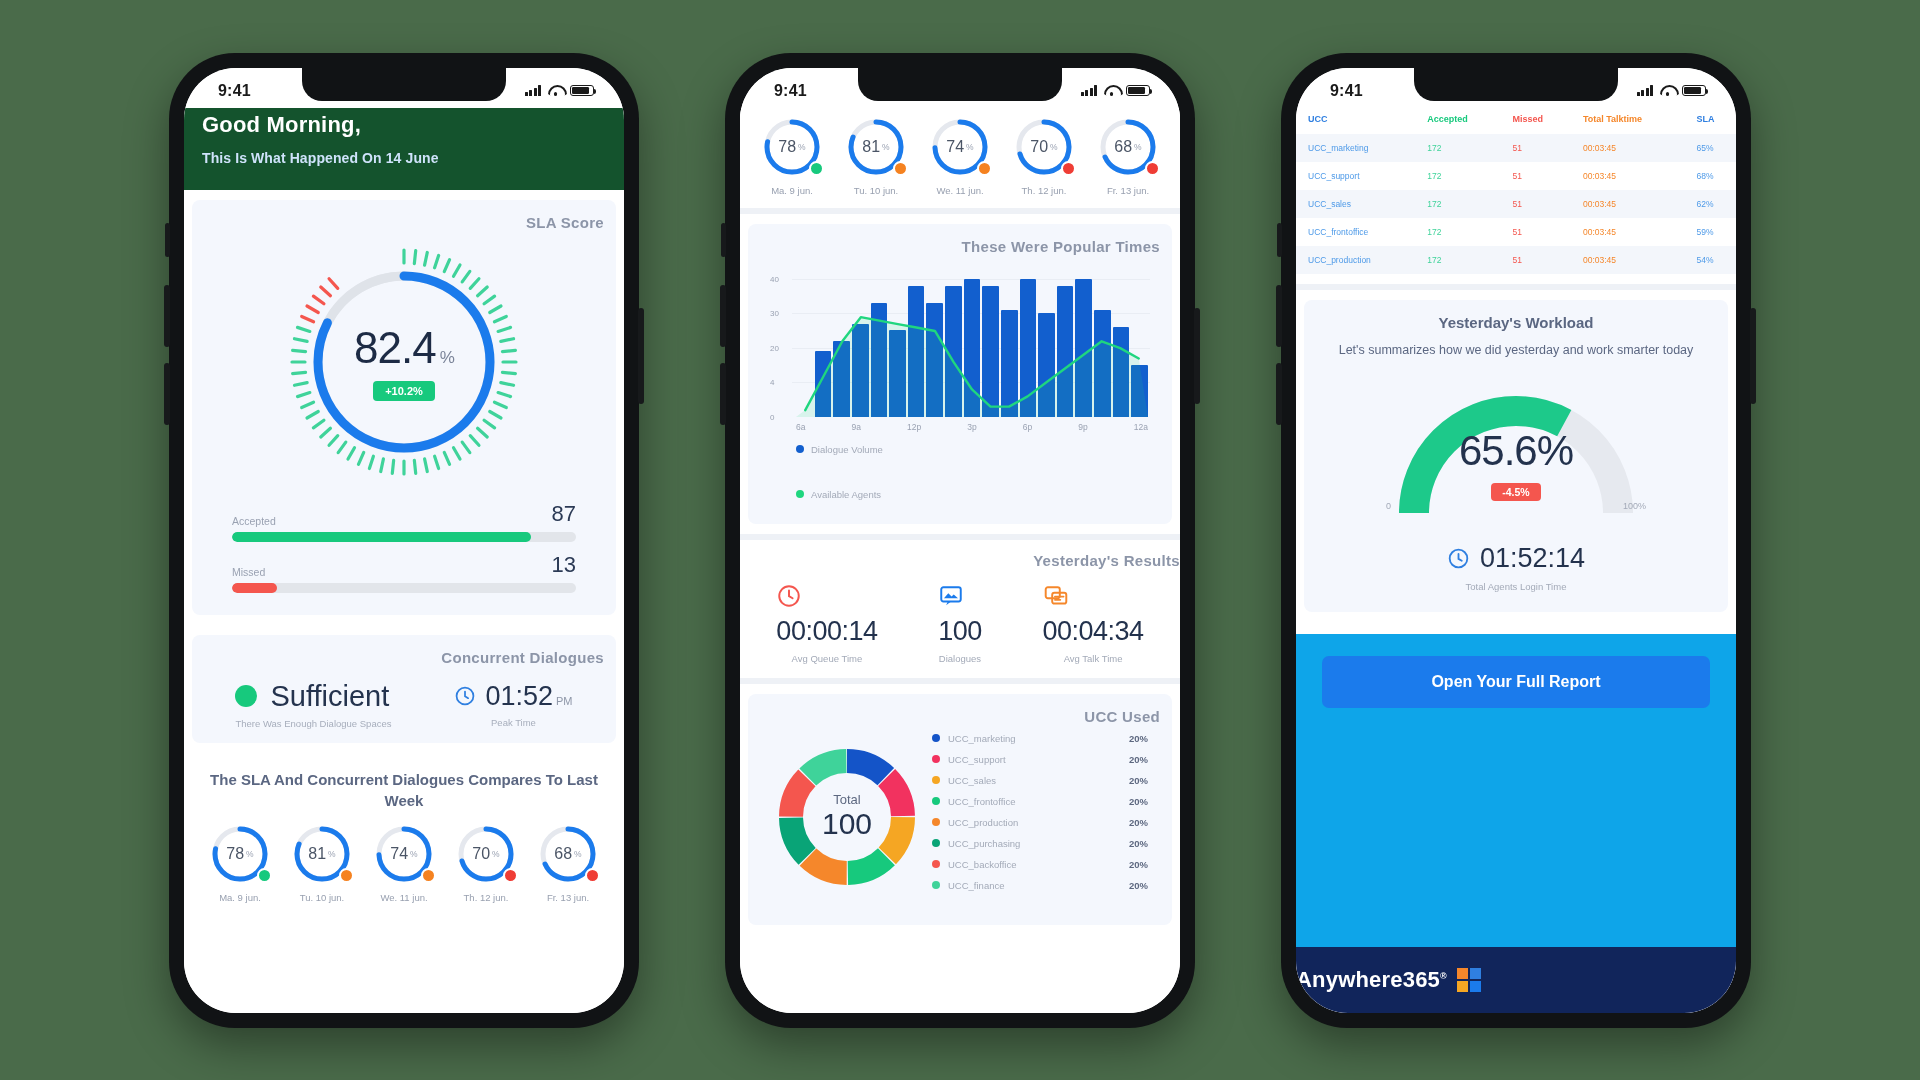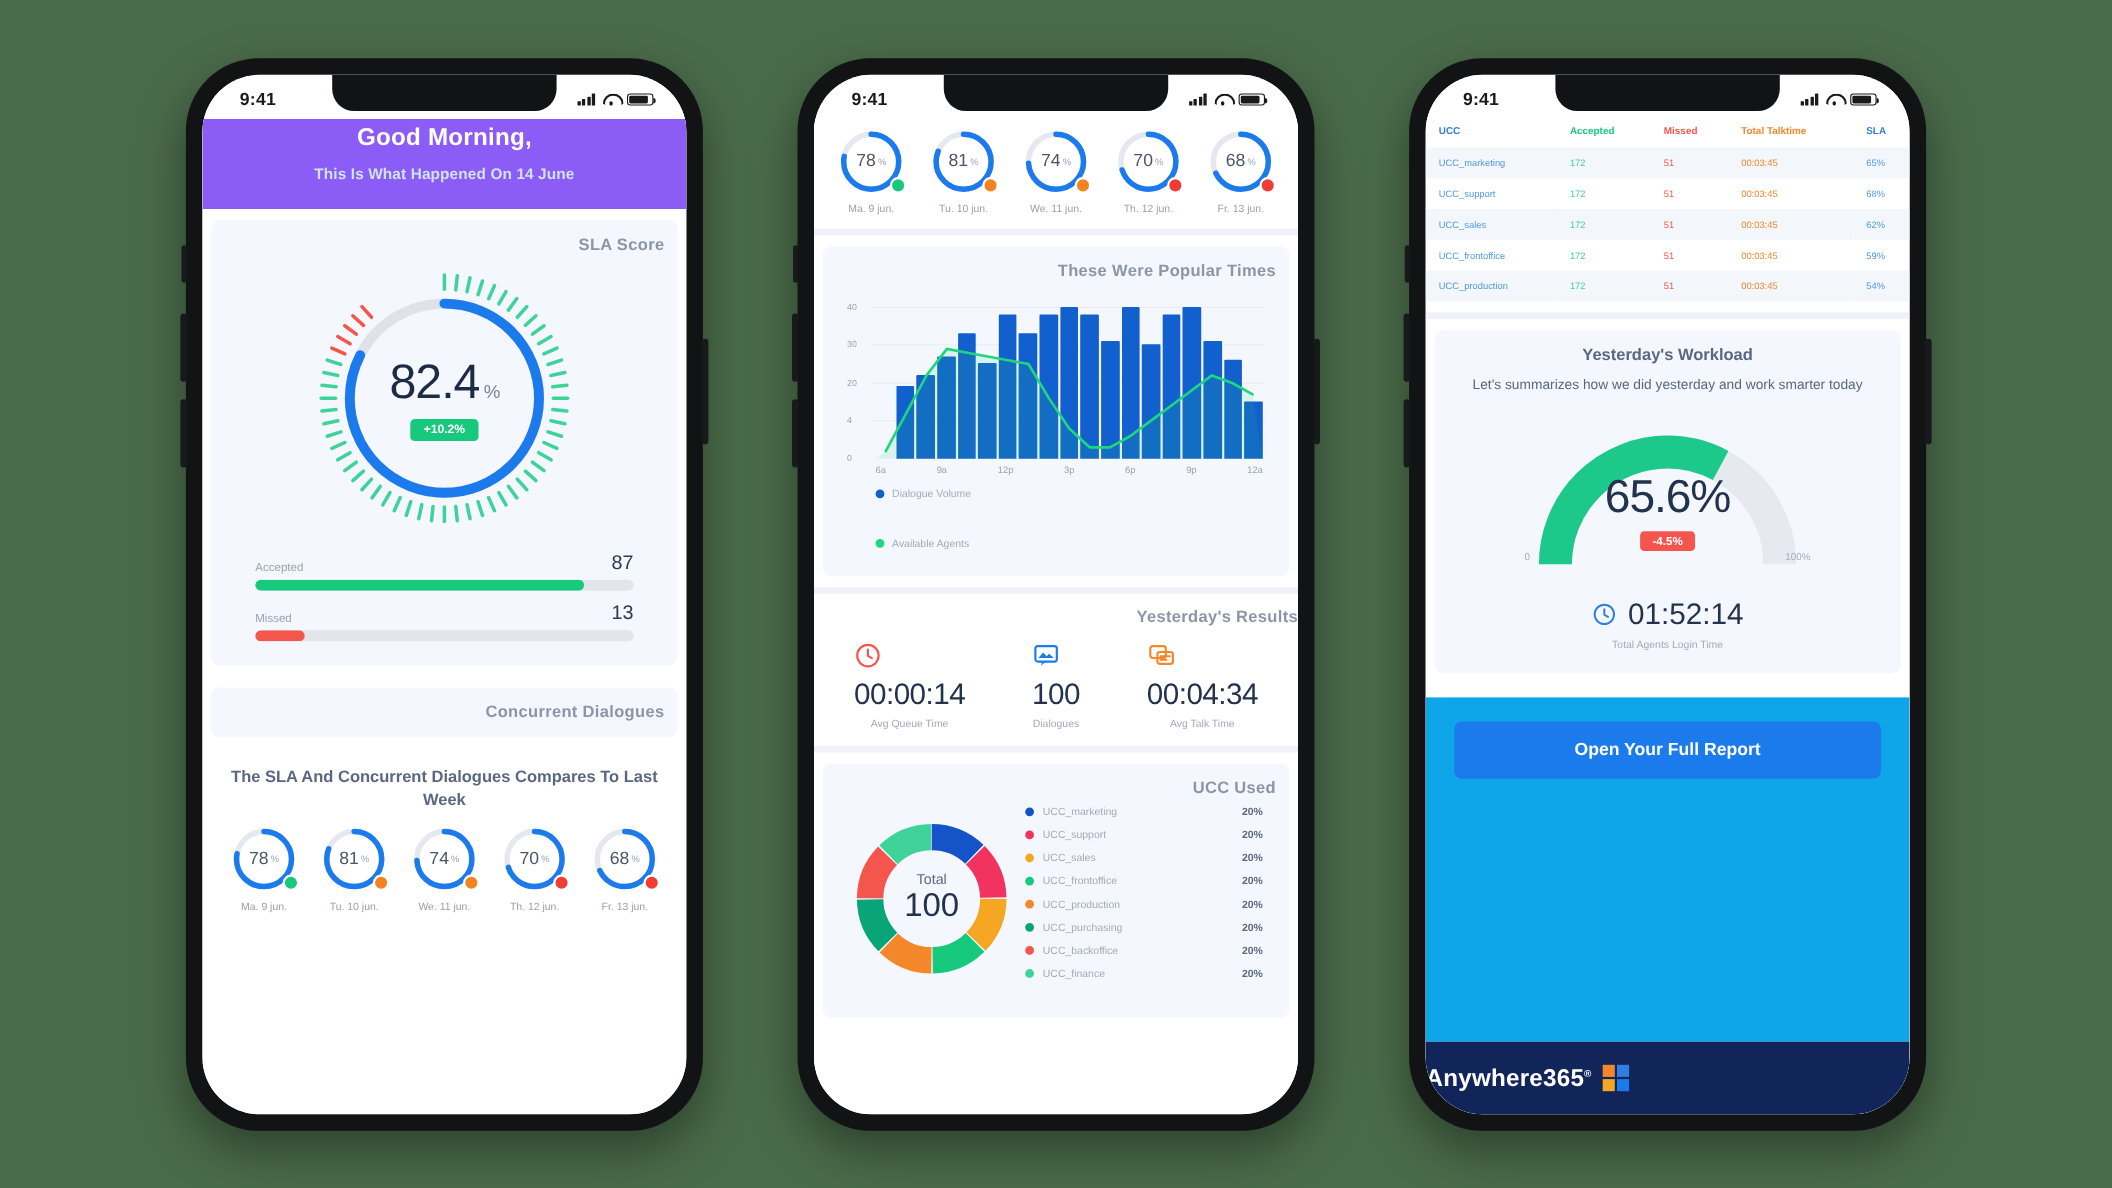--- a/index.html
+++ b/index.html
@@ -95,23 +95,23 @@
   .content {
     flex: 1 1 auto;
     overflow: hidden;
     background: #ffffff;
     display: flex;
     flex-direction: column;
   }
 
   
   .hero {
-    background: #8b5cf6;
+    background: #14532d;
     padding: 4px 18px 24px;
-    text-align: center;
+    text-align: left;
     flex: 0 0 auto;
   }
   .hero-title { color:#fff; font-size: 22px; font-weight: bold; letter-spacing: .2px; }
   .hero-sub { color:#cfe3fb; font-size: 14px; font-weight: bold; margin-top: 12px; letter-spacing: .1px; }
 
   .card {
     background: #f4f7fd;
     margin: 10px 8px;
     border-radius: 8px;
     padding: 14px 12px;
@@ -136,21 +136,21 @@
     font-size: 11px; font-weight: bold; padding: 4px 12px; border-radius: 4px;
     margin-top: 8px;
   }
 
   .bars { padding: 4px 28px 8px; }
   .bar-row { margin-top: 10px; }
   .bar-lbl {
     display:flex; justify-content:space-between; align-items:flex-end;
     font-size: 10.5px; color:#9aa2b2; margin-bottom: 5px;
   }
-  .bar-lbl b { font-size: 18px; color:#2b3a55; font-weight: 400; }
+  .bar-lbl b { font-size: 22px; color:#2b3a55; font-weight: 400; }
   .bar-track { height: 10px; background:#e2e5ea; border-radius: 5px; overflow:hidden; }
   .bar-fill { height: 100%; border-radius: 5px; }
 
   .cd-row { display:flex; align-items:center; justify-content:space-around; margin-top: 14px; }
   .cd-left { display:flex; align-items:center; gap: 13px; }
   .cd-dot { width: 22px; height: 22px; border-radius: 50%; background:#17c97d; flex:0 0 auto;}
   .cd-main { font-size: 29px; color:#24334e; }
   .cd-cap { font-size: 9.5px; color:#a7aebc; text-align:center; margin-top: 5px;}
   .cd-right { display:flex; align-items:center; gap: 9px; }
   .cd-time { font-size: 27px; color:#24334e; }
@@ -402,20 +402,41 @@
               </div>
               <div class="bar-track">
                 <div class="bar-fill" id="p1-bar1" style="width: 13%; background: rgb(244, 86, 78);"></div>
               </div>
             </div>
           </div>
         </div>
 
         <div class="card">
           <div class="card-title">Concurrent Dialogues</div>
+          <div class="cd-row">
+            <div>
+              <div class="cd-left">
+                <span class="cd-dot"></span>
+                <span class="cd-main">Sufficient</span>
+              </div>
+              <div class="cd-cap">There Was Enough Dialogue Spaces</div>
+            </div>
+            <div>
+              <div class="cd-right">
+                <svg width="22" height="22" viewBox="0 0 24 24">
+                  <circle cx="12" cy="12" r="9.2" fill="none" stroke="#2f7fe0" stroke-width="1.9"></circle>
+                  <path d="M12 7.2v5.2l3.4 2" fill="none" stroke="#2f7fe0" stroke-width="1.9" stroke-linecap="round"></path>
+                </svg>
+                <span class="cd-time">
+                  <span>01:52</span><sup>PM</sup>
+                </span>
+              </div>
+              <div class="cd-cap">Peak Time</div>
+            </div>
+          </div>
         </div>
 
         <div class="section-head">The SLA And Concurrent Dialogues Compares To Last Week</div>
         <div class="mini-row" id="p1-days">
             <div class="mini">
               <div class="mini-ring">
                 <svg width="62" height="62" viewBox="0 0 62 62">
                   <circle cx="31" cy="31" r="25" fill="none" stroke="#e5e8ee" stroke-width="5"></circle>
                   <circle cx="31" cy="31" r="25" fill="none" stroke="#1b7bec" stroke-width="5" stroke-linecap="round" stroke-dasharray="122.52211349000194 157.07963267948966" transform="rotate(-90 31 31)"></circle>
                 </svg>

